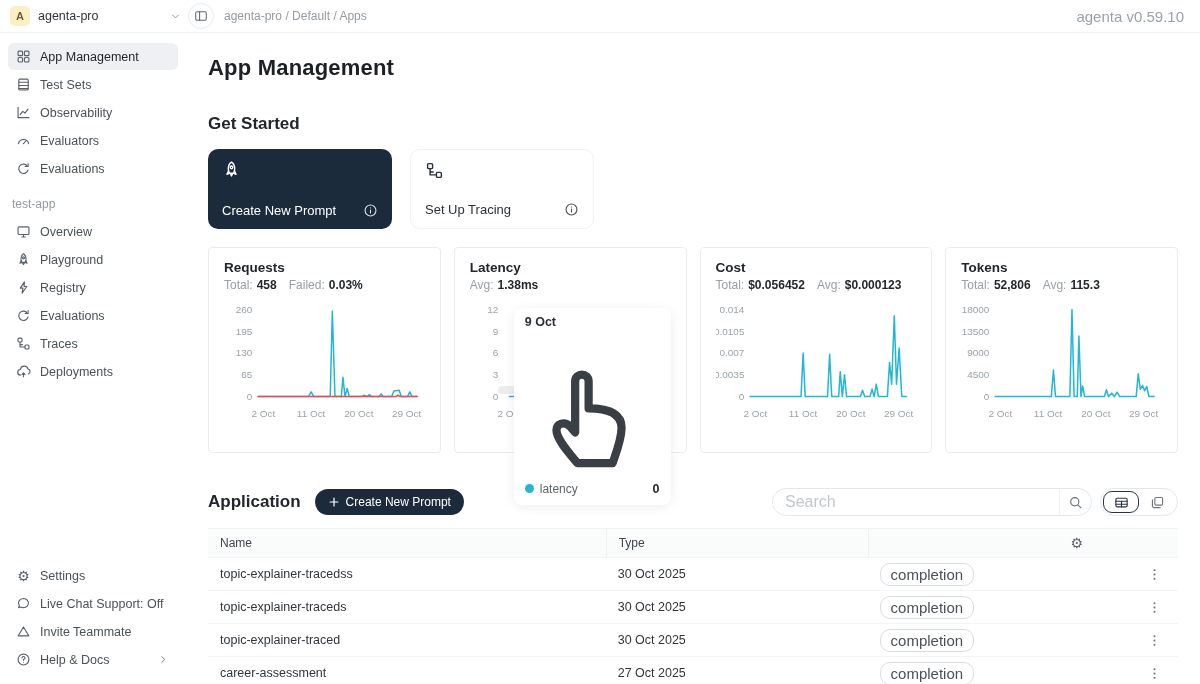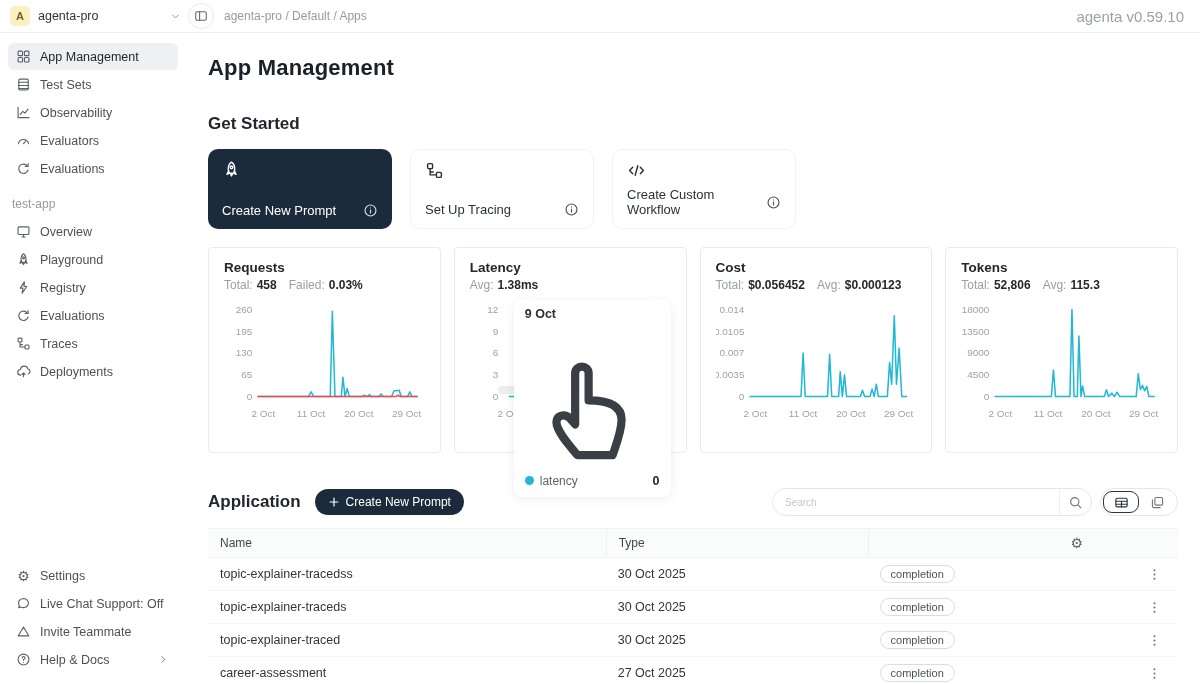--- a/index.html
+++ b/index.html
@@ -51,53 +51,53 @@
   .stats { display:grid; grid-template-columns:repeat(4,1fr); gap:13px; margin-top:18px; }
   .stat-card { border:1px solid #e9ecef; border-radius:4px; background:#fff; padding:12px 15px 4px; height:206px; }
   .stat-title { font-size:13.5px; font-weight:700; color:#22272c; }
   .stat-line { display:flex; gap:12px; margin-top:3px; font-size:12px; }
   .stat-pair { display:flex; gap:4px; }
   .stat-label { color:#97a0a7; }
   .stat-value { color:#23282d; font-weight:700; }
   .chart-wrap { position:relative; margin-top:8px; }
   .chart-wrap svg { display:block; width:100%; }
   .hover-band { position:absolute; left:28px; bottom:31px; width:60%; height:8px; background:#ededed; border-radius:4px; z-index:0; }
-  .chart-tooltip { position:absolute; left:44px; top:0; z-index:3; background:#fff; border-radius:8px;
+  .chart-tooltip { position:absolute; left:44px; top:8px; z-index:3; background:#fff; border-radius:8px;
     padding:7px 11px 9px; min-width:118px; box-shadow:0 2px 12px rgba(0,0,0,.07); }
   .tt-title { font-size:12.5px; font-weight:600; color:#2b3036; }
   .tt-cursor { width:17px; height:17px; margin:1px 0 8px 6px; }
   .tt-cursor svg { width:100%; height:100%; }
   .tt-row { display:flex; align-items:center; gap:6px; }
   .tt-dot { width:9px; height:9px; border-radius:50%; flex:0 0 auto; }
   .tt-name { font-size:12px; color:#5d646b; }
   .tt-val { margin-left:auto; font-size:12.5px; font-weight:600; color:#22272c; padding-left:18px; }
 
   .app-head { display:flex; align-items:center; margin-top:35px; }
   .navy-btn { margin-left:14px; height:26px; border:none; border-radius:13px; background:#1b2b3c; color:#fff;
     font-size:12px; font-family:inherit; display:flex; align-items:center; gap:6px; padding:0 13px; cursor:pointer; }
   .navy-btn .icon { width:12px; height:12px; }
   .head-right { margin-left:auto; display:flex; align-items:center; gap:8px; }
   .search { width:320px; height:28px; border:1px solid #e4e7ea; border-radius:15px; display:flex; align-items:center; overflow:hidden; background:#fff; }
-  .search input { flex:1; border:none; outline:none; font-size:10px; padding:0 12px; font-family:inherit; color:#30363c; }
+  .search input { flex:1; border:none; outline:none; font-size:16px; padding:0 12px; font-family:inherit; color:#30363c; }
   .search input::placeholder { color:#c2c8cd; }
   .search .mag { width:32px; align-self:stretch; display:flex; align-items:center; justify-content:center; color:#6d757d; border-left:1px solid #eef0f2; cursor:pointer; }
   .viewtoggle { height:28px; border:1px solid #e4e7ea; border-radius:15px; display:flex; align-items:center; padding:2px; background:#fff; }
   .vt-btn { width:36px; height:22px; display:flex; align-items:center; justify-content:center; color:#6d757d; border-radius:9px; border:1.5px solid transparent; cursor:pointer; background:transparent; }
   .vt-btn.sel { border-color:#2b3540; color:#2b3540; }
 
   .table { margin-top:12px; }
   .thead, .trow { display:grid; grid-template-columns:41% 27% 24% 8%; align-items:center; }
   .thead { background:#fafbfb; border-top:1px solid #f0f2f4; border-bottom:1px solid #f0f2f4; height:30px;
     font-size:12px; font-weight:500; color:#3f474e; }
   .th { padding:0 12px; }
   .th + .th { border-left:1px solid #eef0f2; height:100%; display:flex; align-items:center; }
   .th.actions { justify-content:flex-end; padding-right:16px; color:#5d656d; }
   .trow { height:33px; border-bottom:1px solid #f2f4f5; font-size:12.5px; color:#30363c; cursor:pointer; }
   .td { padding:0 12px; }
-  .tag { display:inline-block; border:1px solid #dadde0; border-radius:10px; padding:2px 10px; font-size:11px; color:#4a5158; background:#fff; }
+  .tag { display:inline-block; border:1px solid #dadde0; border-radius:10px; padding:2px 10px; font-size:15px; color:#4a5158; background:#fff; }
   .kebab { display:flex; justify-content:flex-end; padding-right:16px; color:#6b737b; }
   .kebab .icon { cursor:pointer; }
 </style>
 </head>
 <body>
 
 <div class="app">
   <header class="topbar">
     <div class="ws">
       <span class="avatar">A</span>
@@ -306,37 +306,20 @@
               <span class="gs-label">Set Up Tracing</span>
               <span class="icon info">
                 <svg viewBox="0 0 16 16">
                   <circle cx="8" cy="8" r="5.8"></circle>
                   <path d="M8 7.4v3.3"></path>
                   <circle cx="8" cy="5.2" r=".55" fill="currentColor" stroke="none"></circle>
                 </svg>
               </span>
             </div>
           </div>
-          <div class="gs-card light">
-            <span class="icon top-icon">
-              <svg viewBox="0 0 16 16">
-                <path d="M4.8 5.2 2.2 8l2.6 2.8M11.2 5.2 13.8 8l-2.6 2.8M9.1 4 6.9 12"></path>
-              </svg>
-            </span>
-            <div class="gs-bottom">
-              <span class="gs-label">Create Custom Workflow</span>
-              <span class="icon info">
-                <svg viewBox="0 0 16 16">
-                  <circle cx="8" cy="8" r="5.8"></circle>
-                  <path d="M8 7.4v3.3"></path>
-                  <circle cx="8" cy="5.2" r=".55" fill="currentColor" stroke="none"></circle>
-                </svg>
-              </span>
-            </div>
-          </div>
         </div>
 
       <div class="stats" id="stat-cards">
           <div class="stat-card">
             <div class="stat-title">Requests</div>
             <div class="stat-line">
               <span class="stat-pair">
                 <span class="stat-label">Total:</span>
                 <span class="stat-value">458</span>
               </span>

